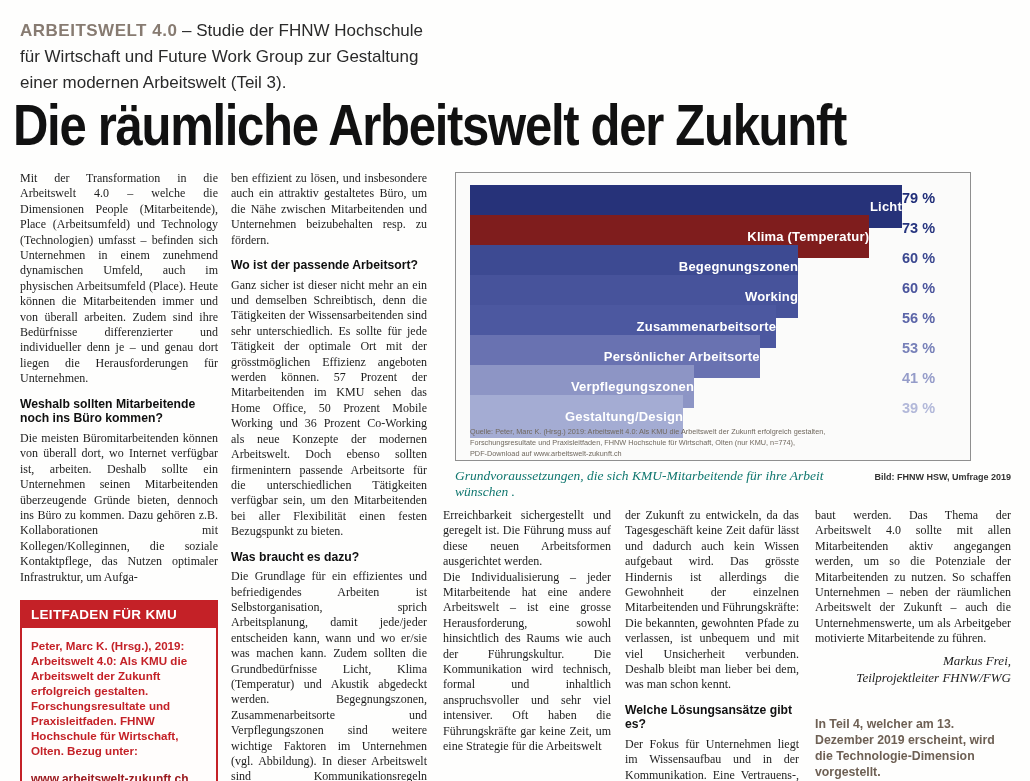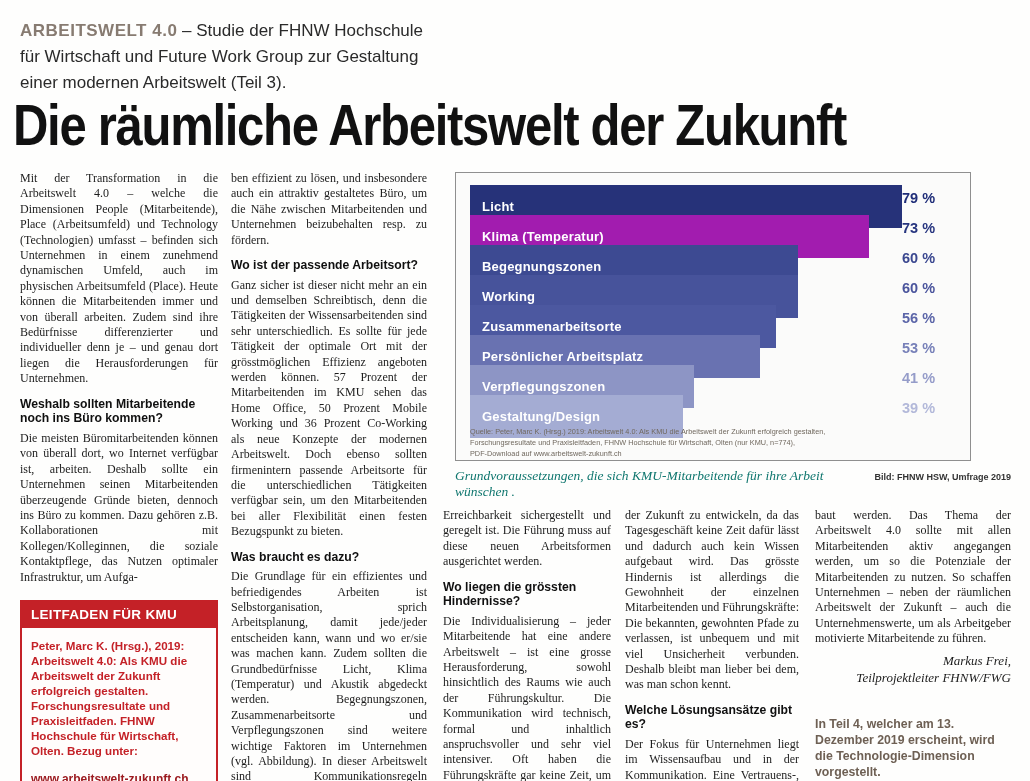--- a/index.html
+++ b/index.html
@@ -67,21 +67,21 @@
     position:absolute; left:455px; top:172px; width:516px; height:289px;
     border:1px solid #8f8f8f; background:#fbfbfa; box-sizing:border-box;
     padding:12px 14px 8px 14px;
   }
   .chart-title {
     font-family:"Liberation Sans", sans-serif; font-weight:700; font-size:13.5px;
     color:#10122e; margin-bottom:9px; letter-spacing:0.2px;
   }
   .bar-row { display:flex; align-items:center; margin-bottom:5px; height:25px; }
   .bar-track { flex:1 1 auto; height:25px; }
-  .bar { height:43px; display:flex; align-items:center; }
+  .bar { height:43px; display:flex; align-items:center;justify-content:flex-end; }
   .bar-label {
     font-family:"Liberation Sans", sans-serif; font-weight:700; font-size:13px;
     color:#ffffff; padding-left:12px; white-space:nowrap; letter-spacing:0.2px;
   }
   .bar-value {
     flex:0 0 52px; text-align:left; font-family:"Liberation Sans", sans-serif;
     font-weight:700; font-size:14.5px; padding-right:2px;
   }
   .chart-source {
     margin-top:6px; font-family:"Liberation Sans", sans-serif; font-size:7.3px;
@@ -139,21 +139,21 @@
         <div class="bar-row">
           <div class="bar-track">
             <div class="bar" style="width: 100%; background: rgb(38, 50, 121);">
               <span class="bar-label">Licht</span>
             </div>
           </div>
           <div class="bar-value" style="color: rgb(31, 45, 120);">79 %</div>
         </div>
         <div class="bar-row">
           <div class="bar-track">
-            <div class="bar" style="width: 92.4051%; background: #a21caf;">
+            <div class="bar" style="width: 92.4051%; background: #7f1d1d;">
               <span class="bar-label">Klima (Temperatur)</span>
             </div>
           </div>
           <div class="bar-value" style="color: rgb(39, 53, 127);">73 %</div>
         </div>
         <div class="bar-row">
           <div class="bar-track">
             <div class="bar" style="width: 75.9494%; background: rgb(61, 74, 146);">
               <span class="bar-label">Begegnungszonen</span>
             </div>
@@ -172,21 +172,21 @@
           <div class="bar-track">
             <div class="bar" style="width: 70.8861%; background: rgb(76, 88, 160);">
               <span class="bar-label">Zusammenarbeitsorte</span>
             </div>
           </div>
           <div class="bar-value" style="color: rgb(91, 101, 168);">56 %</div>
         </div>
         <div class="bar-row">
           <div class="bar-track">
             <div class="bar" style="width: 67.0886%; background: rgb(105, 114, 177);">
-              <span class="bar-label">Persönlicher Arbeitsplatz</span>
+              <span class="bar-label">Persönlicher Arbeitsorte</span>
             </div>
           </div>
           <div class="bar-value" style="color: rgb(119, 128, 184);">53 %</div>
         </div>
         <div class="bar-row">
           <div class="bar-track">
             <div class="bar" style="width: 51.8987%; background: rgb(141, 149, 197);">
               <span class="bar-label">Verpflegungszonen</span>
             </div>
           </div>
@@ -206,21 +206,20 @@
 PDF-Download auf www.arbeitswelt-zukunft.ch</div>
   </div>
 
   <div class="caption-row">
     <div class="caption-text">Grundvoraussetzungen, die sich KMU-Mitarbeitende für ihre Arbeit wünschen .</div>
     <div class="caption-credit">Bild: FHNW HSW, Umfrage 2019</div>
   </div>
 
   <div id="col3" class="col">
     <p>Erreichbarkeit sichergestellt und geregelt ist. Die Führung muss auf diese neuen Arbeitsformen ausgerichtet werden.</p>
-    <div class="subhead">Wo liegen die grössten Hindernisse?</div>
     <p>Die Individualisierung – jeder Mitarbeitende hat eine andere Arbeitswelt – ist eine grosse Herausforderung, sowohl hinsichtlich des Raums wie auch der Führungskultur. Die Kommunikation wird technisch, formal und inhaltlich anspruchsvoller und sehr viel intensiver. Oft haben die Führungskräfte gar keine Zeit, um eine Strategie für die Arbeitswelt</p>
   </div>
 
   <div id="col4" class="col">
     <p>der Zukunft zu entwickeln, da das Tagesgeschäft keine Zeit dafür lässt und dadurch auch kein Wissen aufgebaut wird. Das grösste Hindernis ist allerdings die Gewohnheit der einzelnen Mitarbeitenden und Führungskräfte: Die bekannten, gewohnten Pfade zu verlassen, ist unbequem und mit viel Unsicherheit verbunden. Deshalb bleibt man lieber bei dem, was man schon kennt.</p>
     <div class="subhead">Welche Lösungsansätze gibt es?</div>
     <p>Der Fokus für Unternehmen liegt im Wissensaufbau und in der Kommunikation. Eine Vertrauens-, Zutrauens- und Fehlerkultur sollte aufge-</p>
   </div>
 
   <div id="col5" class="col">

